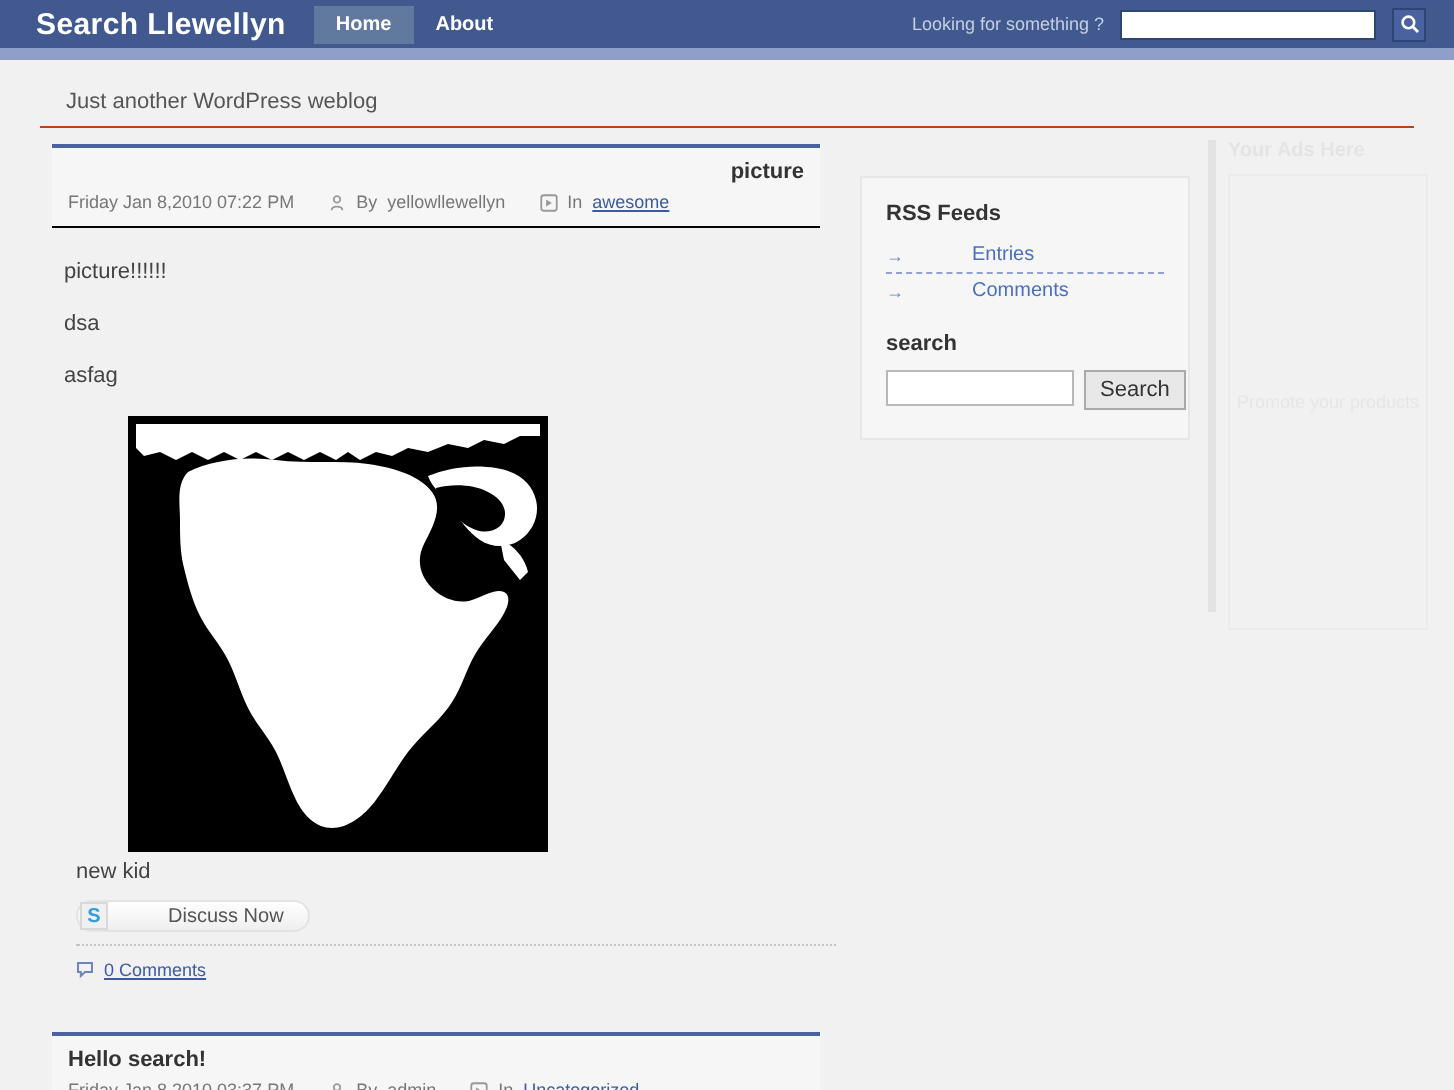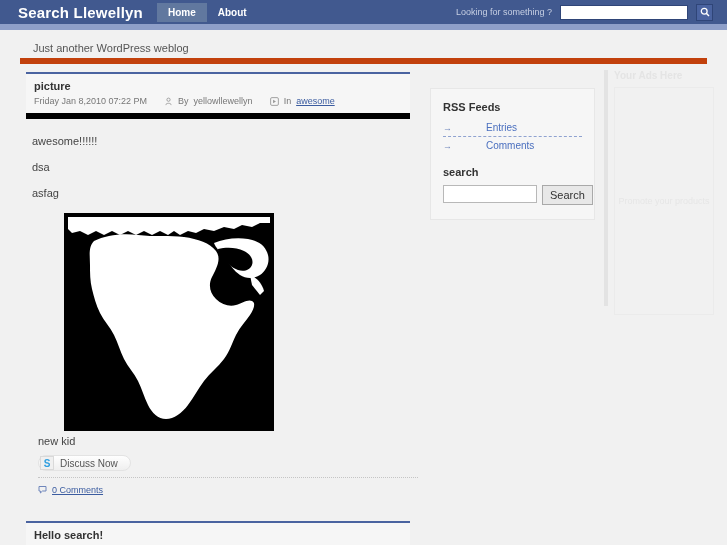--- a/index.html
+++ b/index.html
@@ -72,40 +72,41 @@
     border: 1px solid #2f4578;
     display: flex; align-items: center; justify-content: center;
     cursor: pointer;
     padding: 0;
   }
 
   
   .tagline-wrap {
     position: absolute; left: 20px; top: 38px;
     width: 687px; height: 26px;
-    border-bottom: 6px solid #c2410c;
+    border-bottom: 1px solid #c2410c;
     display: flex; align-items: center;
   }
   .tagline {
     margin-left: 13px;
     font-size: 11px;
     color: #555;
   }
 
   
   .content {
     position: absolute; left: 26px; top: 72px;
     width: 384px;
   }
 
   .post-head {
     background: #f6f6f6;
     border-top: 2px solid #4a63a0;
-    border-bottom: 6px solid #000000;
+    border-bottom: 1px solid #000000;
     padding: 6px 8px 7px 8px;
+    text-align: right;
   }
   .post-title {
     font-size: 11px; font-weight: bold; color: #333;
     margin-bottom: 4px;
   }
   .post-meta {
     display: flex; align-items: center;
     font-size: 9px; color: #777;
     gap: 5px; flex-wrap: nowrap;
   }
@@ -143,21 +144,21 @@
   }
   .discuss-s {
     width: 14px; height: 14px;
     background: #f0f0f0;
     border: 1px solid #d9d9d9;
     color: #2f9fe0;
     font-weight: bold; font-size: 10px;
     display: flex; align-items: center; justify-content: center;
     margin-right: 6px;
   }
-  .discuss-label { font-size: 10px; color: #555; white-space: nowrap; }
+  .discuss-label { font-size: 10px; color: #555; white-space: nowrap; margin-left: 24px; }
 
   .dotted-rule {
     margin: 6px 0 0 6px;
     width: 380px;
     border-bottom: 1px dotted #c5c5c5;
   }
 
   .comments-row {
     margin: 7px 0 4px 6px;
     display: flex; align-items: center; gap: 4px;
@@ -274,21 +275,21 @@
         <svg class="meta-icon" viewBox="0 0 10 10">
           <rect x="0.7" y="0.7" width="8.6" height="8.6" rx="1.4" fill="none" stroke="#999" stroke-width="1"></rect>
           <path d="M3.4 3 L6.6 5 L3.4 7 Z" fill="#999"></path>
         </svg>
         <span>In</span>
         <span class="meta-link">awesome</span>
       </div>
     </div>
 
     <div class="post-body">
-      <div class="post-para">awesome!!!!!!</div>
+      <div class="post-para">picture!!!!!!</div>
       <div class="post-para">dsa</div>
       <div class="post-para">asfag</div>
 
       <svg class="africa-img" viewBox="0 0 210 218" preserveAspectRatio="none">
         <rect x="0" y="0" width="210" height="218" fill="#000000"></rect>
         <path fill="#ffffff" d="
           M4 4 L206 4 L206 10 L196 10 L188 14 L178 12 L170 16 L160 14 L150 18
           L140 16 L132 20 L124 18 L116 22 L110 18 L104 22 L96 18 L88 22 L80 18
           L72 22 L64 18 L56 22 L48 18 L40 22 L32 18 L24 22 L16 18 L8 20 L4 16 Z"></path>
         <path fill="#ffffff" d="

